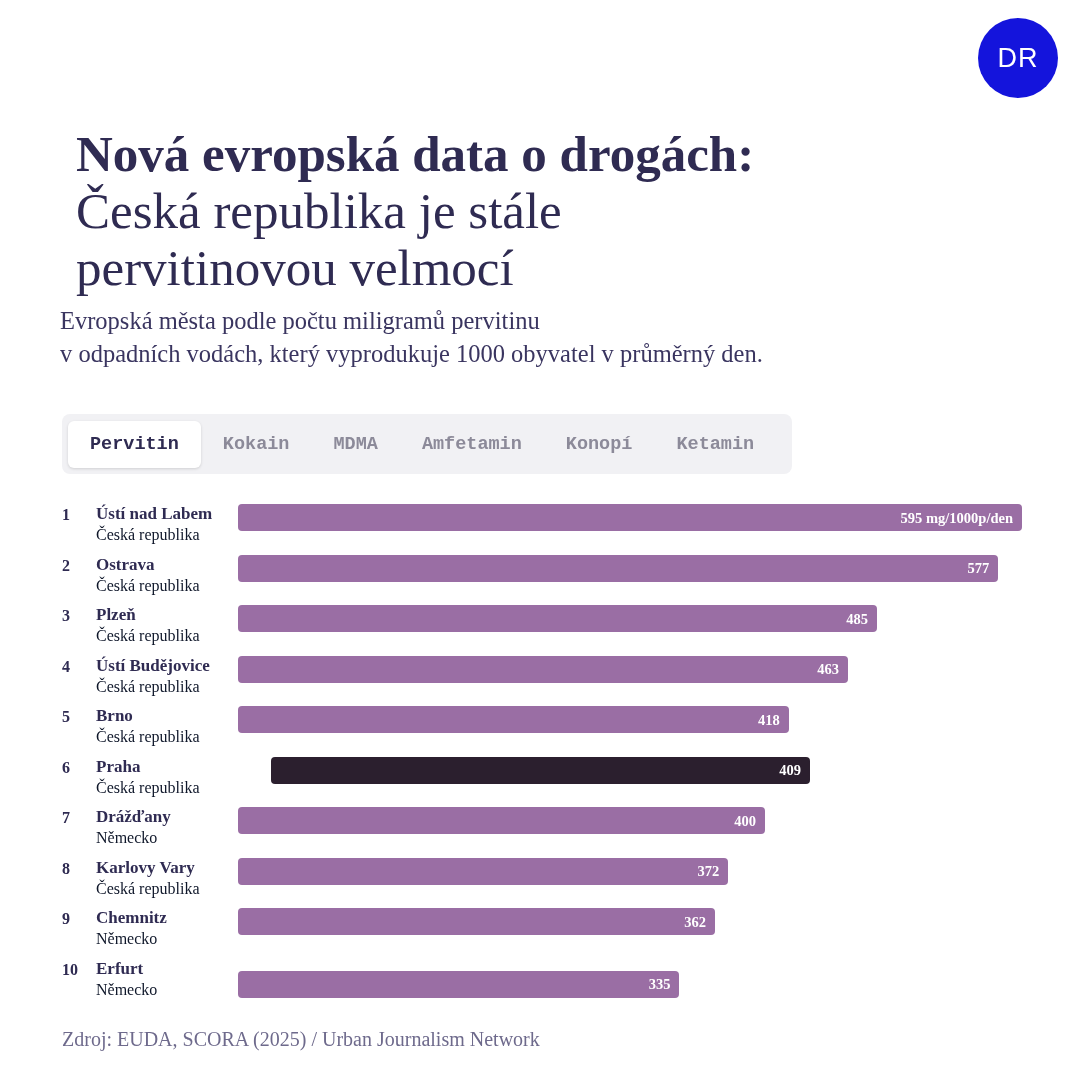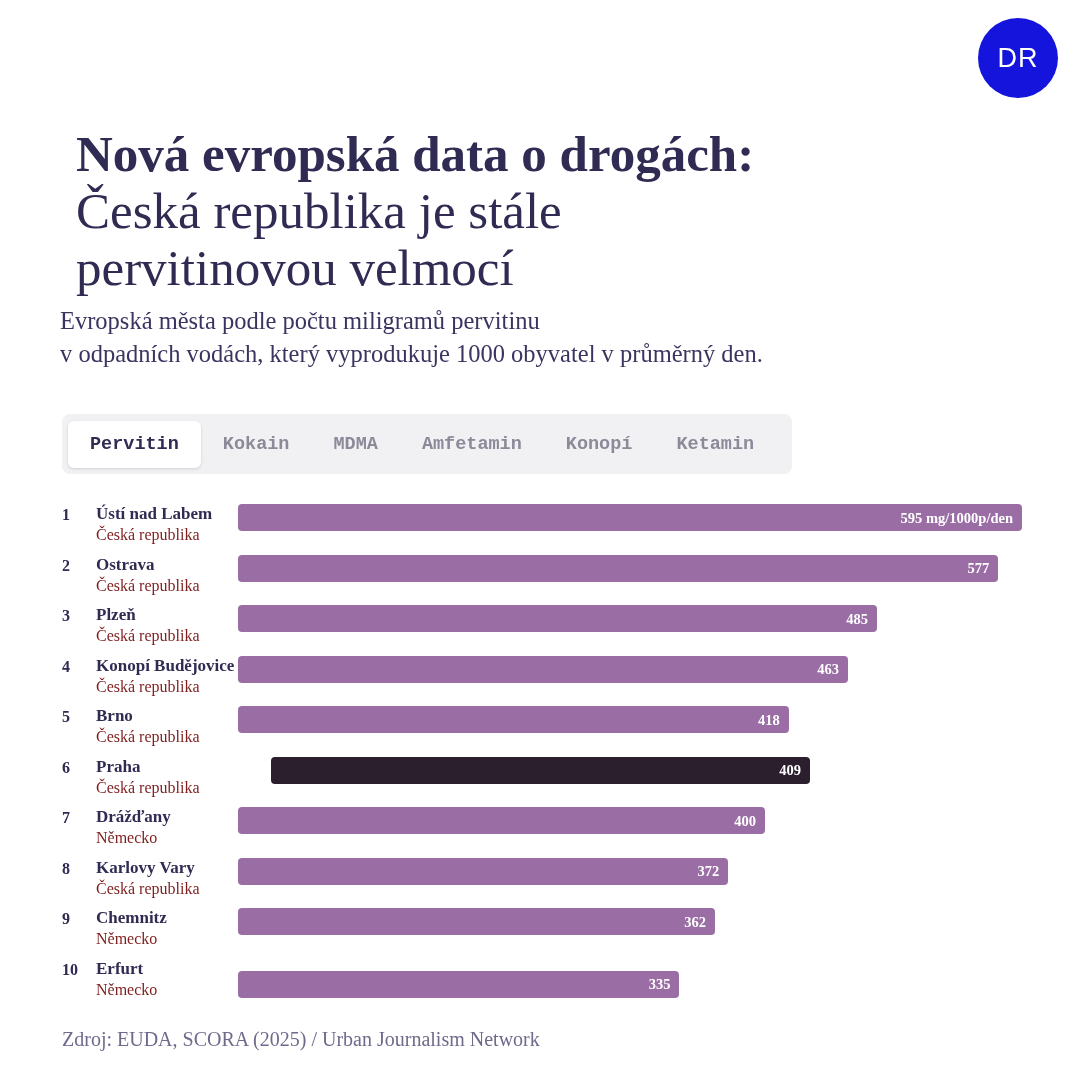--- a/index.html
+++ b/index.html
@@ -118,21 +118,21 @@
     font-weight: bold;
     font-size: 17px;
     color: #2f2b52;
     white-space: nowrap;
   }
   .country {
     position: absolute;
     left: 34px;
     top: 26px;
     font-size: 16px;
-    color: #7f1d1d;
+    color: #0f172a;
     white-space: nowrap;
   }
   .bar-area {
     position: absolute;
     left: 176px;
     right: 0;
     top: 4px;
     height: 27px;
   }
   .bar {
@@ -219,21 +219,21 @@
       <div class="city">Plzeň</div>
       <div class="country">Česká republika</div>
       <div class="bar-area">
         <div class="bar" style="width: 81.5126%; padding-left: 12px;">
           <span class="val">485</span>
         </div>
       </div>
     </div>
     <div class="row">
       <div class="rank">4</div>
-      <div class="city">Konopí Budějovice</div>
+      <div class="city">Ústí Budějovice</div>
       <div class="country">Česká republika</div>
       <div class="bar-area">
         <div class="bar" style="width: 77.8151%;">
           <span class="val">463</span>
         </div>
       </div>
     </div>
     <div class="row">
       <div class="rank">5</div>
       <div class="city">Brno</div>

